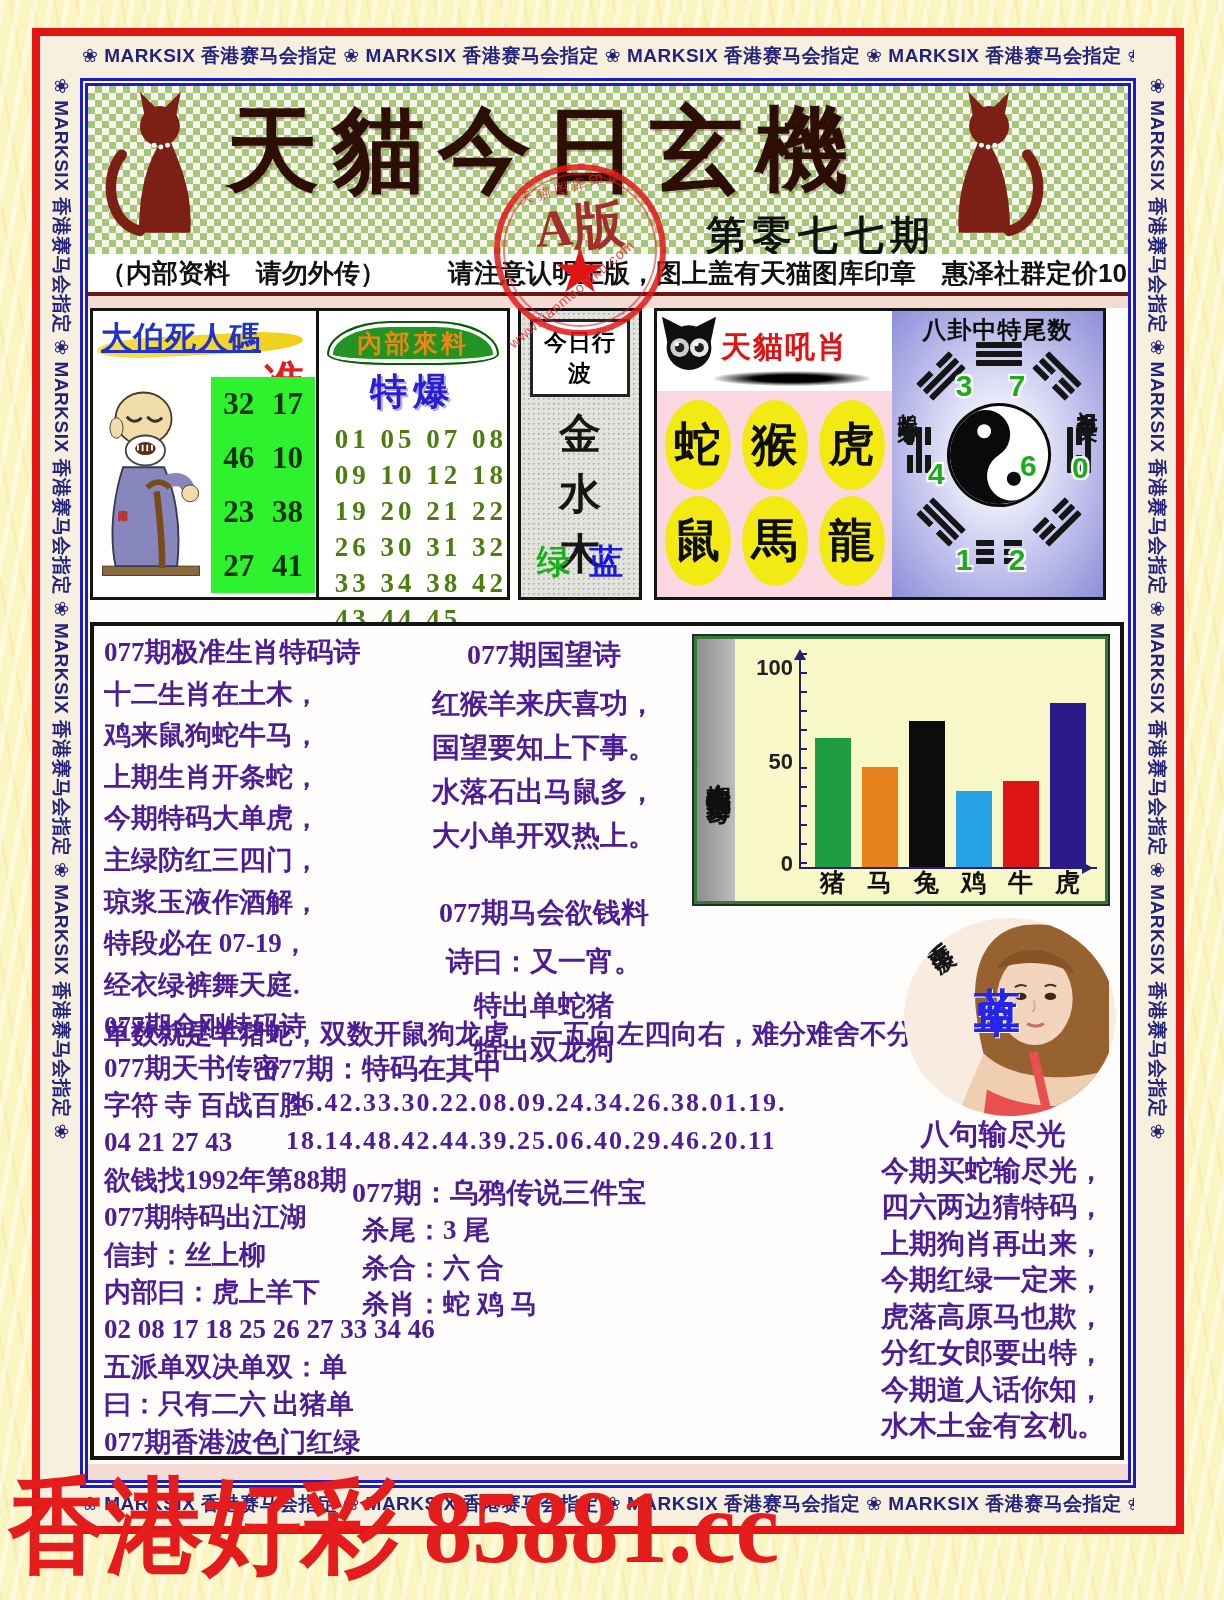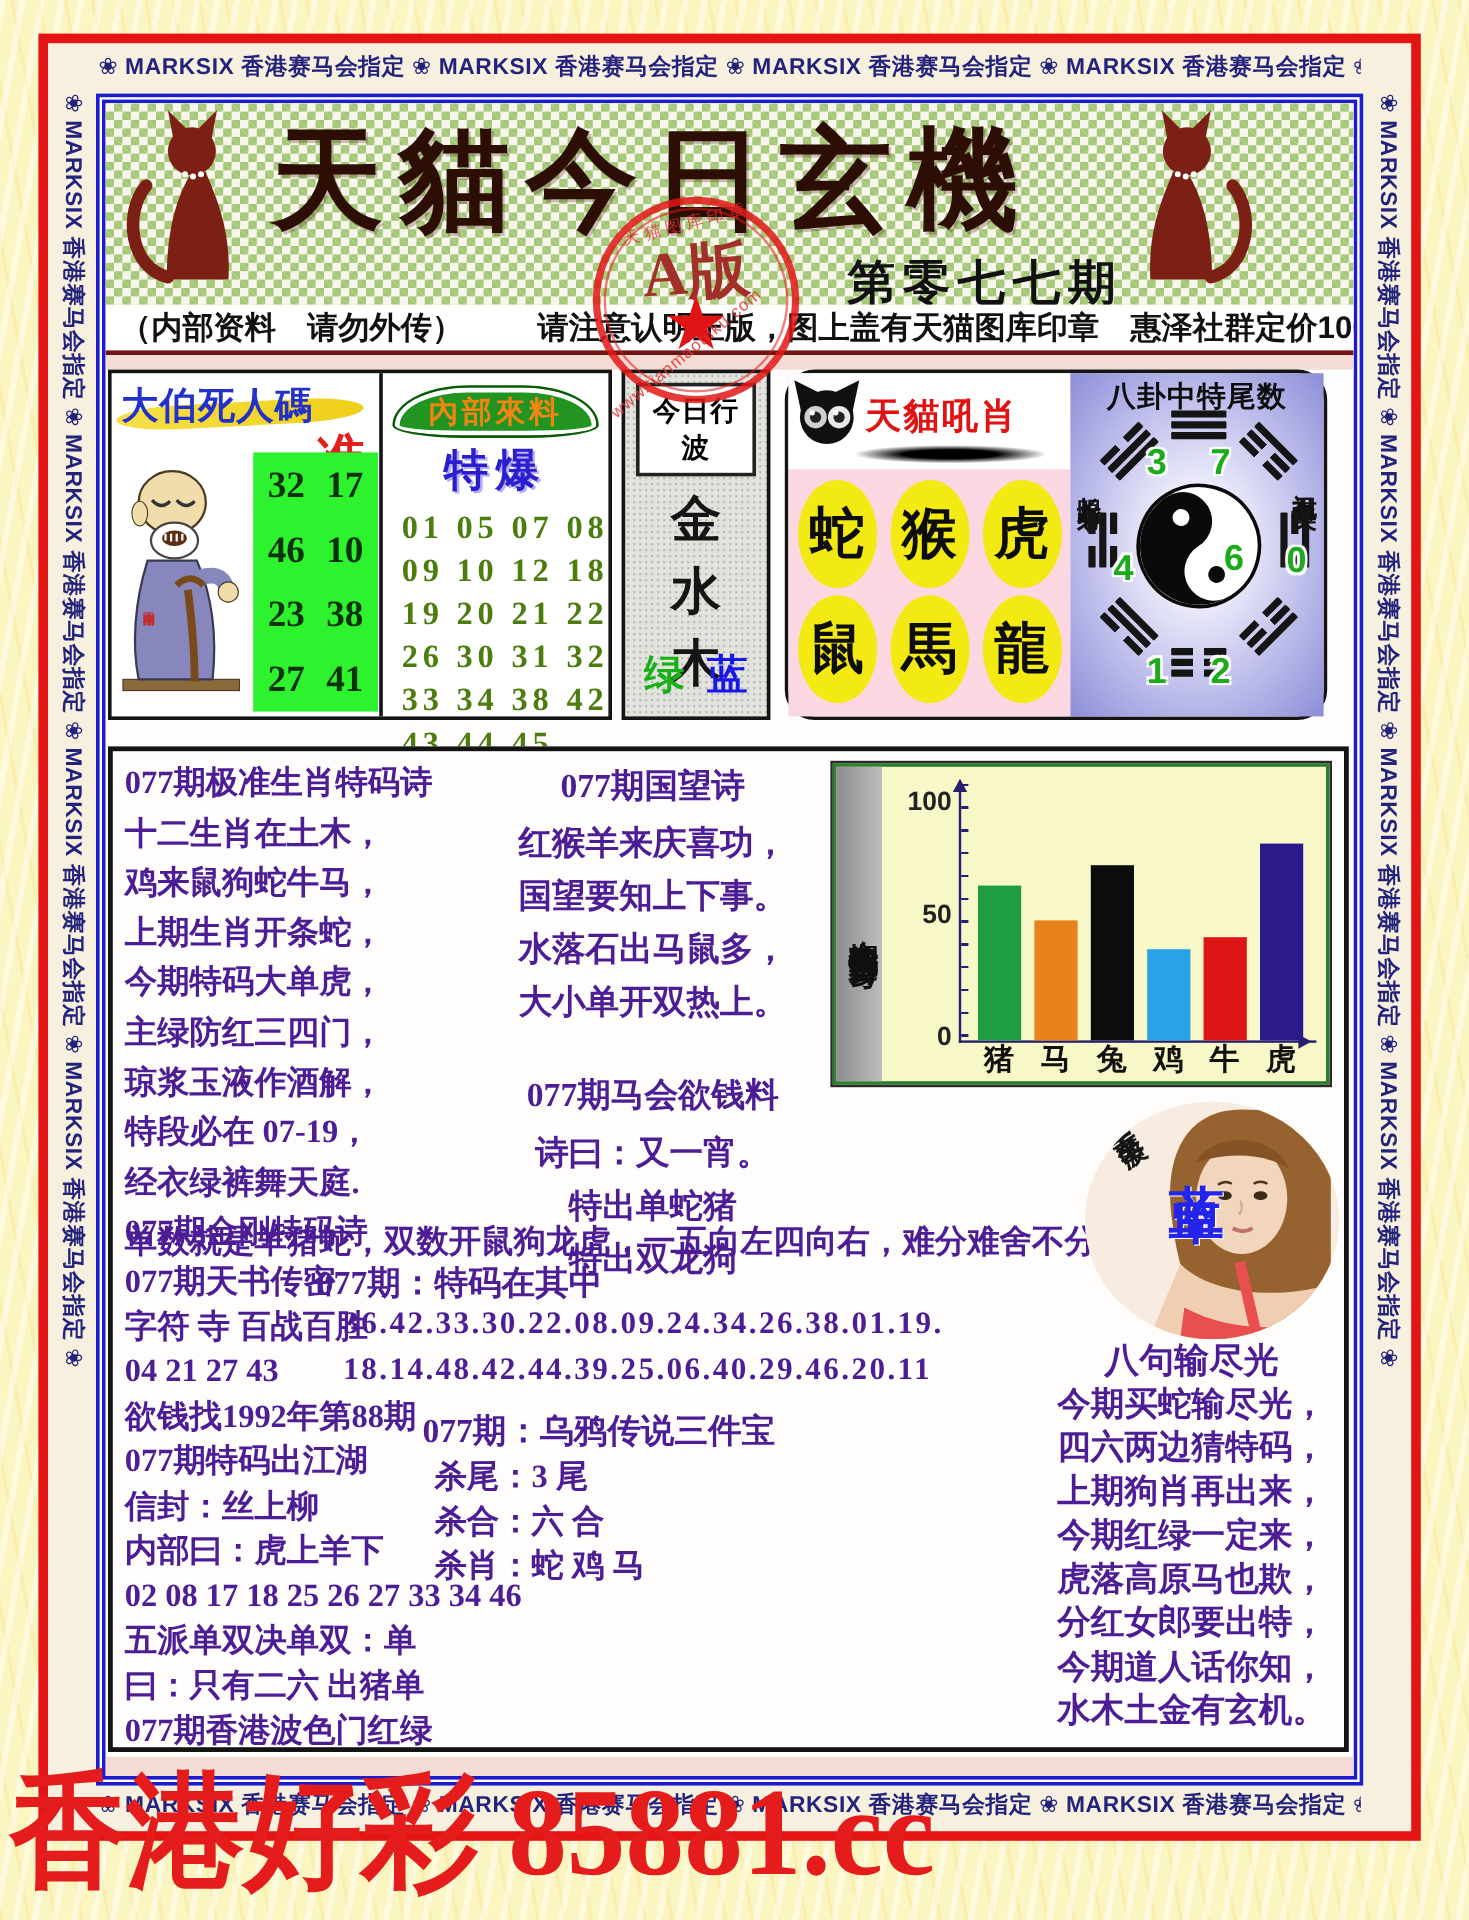--- a/index.html
+++ b/index.html
@@ -63,21 +63,21 @@
   .pink-gap { position:absolute; left:0; right:0; top:210px; height:12px; background:#f4dcd4; }
 
   
   .box { position:absolute; top:222px; height:292px; border:3px solid #141414; background:#fff; }
   .boxA { left:2px; width:420px; display:flex; }
   .dabo { width:228px; position:relative; }
   .dabo-divider { width:3px; background:#141414; }
   .swoosh { position:absolute; left:4px; top:24px; width:206px; height:20px;
     background:linear-gradient(90deg,#f6e049,#efcf17); border-radius:50%/95%; transform:rotate(-3deg); }
   .dabo-title { position:absolute; left:8px; top:6px; font-size:31px; font-weight:900; color:#2331cb;
-    font-family:"Liberation Serif",serif; letter-spacing:1px; }
+    font-family:"Liberation Serif",serif; letter-spacing:1px;text-decoration:underline; }
   .zhun { position:absolute; right:12px; top:42px; font-size:40px; font-weight:900; color:#e02020;
     font-family:"Liberation Serif",serif; }
   .oldman { position:absolute; left:2px; top:64px; width:112px; height:218px; }
   .green-grid { position:absolute; left:118px; top:66px; width:104px; height:216px; background:#2ef22e;
     display:flex; flex-direction:column; justify-content:space-around; align-items:center; }
   .gnum { font-size:31px; font-weight:900; color:#0a320a; font-family:"Liberation Serif",serif;
     word-spacing:10px; white-space:nowrap; }
   .neibu { flex:1; position:relative; text-align:center; }
   .arc-banner { margin:10px 8px 0; height:44px; background:#219421; border:2px solid #0a5a0a;
     border-radius:48% 48% 46% 46% / 100% 100% 32% 32%;
@@ -94,21 +94,21 @@
     background-color:#e3e3de;
     background-image:radial-gradient(#b3b3ab 1px, transparent 1px); background-size:5px 5px; }
   .xb-header { margin:8px 9px 0; border:3px solid #222; background:#fff; text-align:center;
     font-size:23px; font-weight:700; padding:5px 0; letter-spacing:1px; }
   .xb-el { text-align:center; font-size:42px; font-weight:700; color:#151515; margin-top:14px;
     font-family:"Liberation Serif",serif; line-height:1.1; }
   .xb-colors { position:absolute; left:0; right:0; bottom:12px; text-align:center; }
   .xb-colors span { font-size:34px; font-weight:900; margin:0 7px; font-family:"Liberation Serif",serif; }
   .xb-green { color:#17b017; } .xb-blue { color:#1717e8; }
 
-  .boxC { left:566px; width:452px; display:flex;border-radius:25px; }
+  .boxC { left:566px; width:452px; display:flex; }
   .houxiao { width:235px; position:relative; background:#fbd7e2; overflow:hidden; }
   .houxiao::before { content:""; position:absolute; left:0; top:0; right:0; height:80px; background:#fff; }
   .cathead { position:absolute; left:4px; top:4px; width:56px; height:56px; }
   .hx-title { position:absolute; left:64px; top:16px; font-size:30px; font-weight:900; color:#e01212;
     font-family:"Liberation Serif",serif; letter-spacing:2px; }
   .hx-shadow { position:absolute; left:56px; top:60px; width:158px; height:15px;
     background:radial-gradient(ellipse at center,#000 35%,rgba(0,0,0,0) 72%); }
   .hx-grid { position:absolute; left:0; top:84px; right:0; bottom:0;
     display:flex; flex-wrap:wrap; justify-content:space-around; align-content:space-around; padding:2px 2px 8px; }
   .hx-oval { width:66px; height:90px; background:#f2ea12; border-radius:50%;

